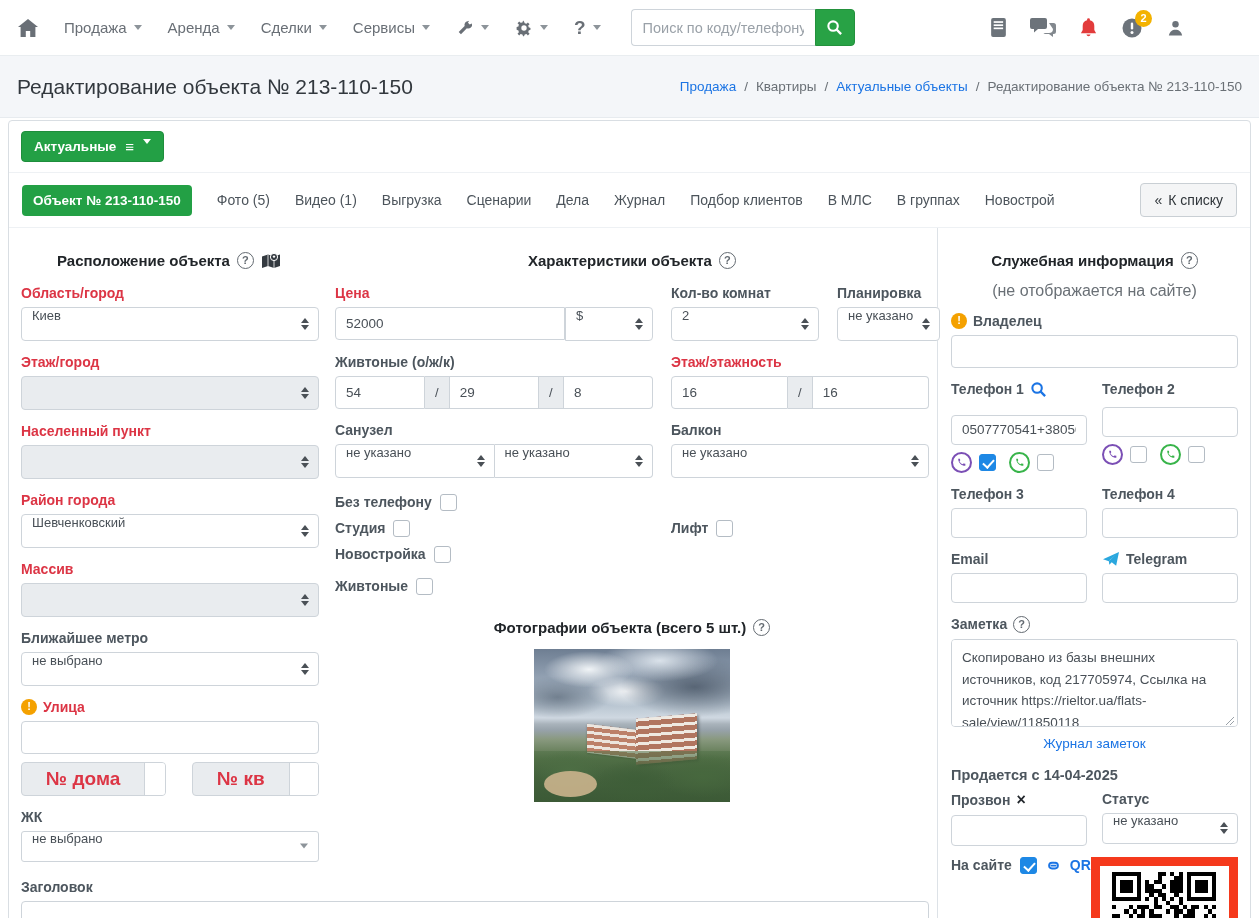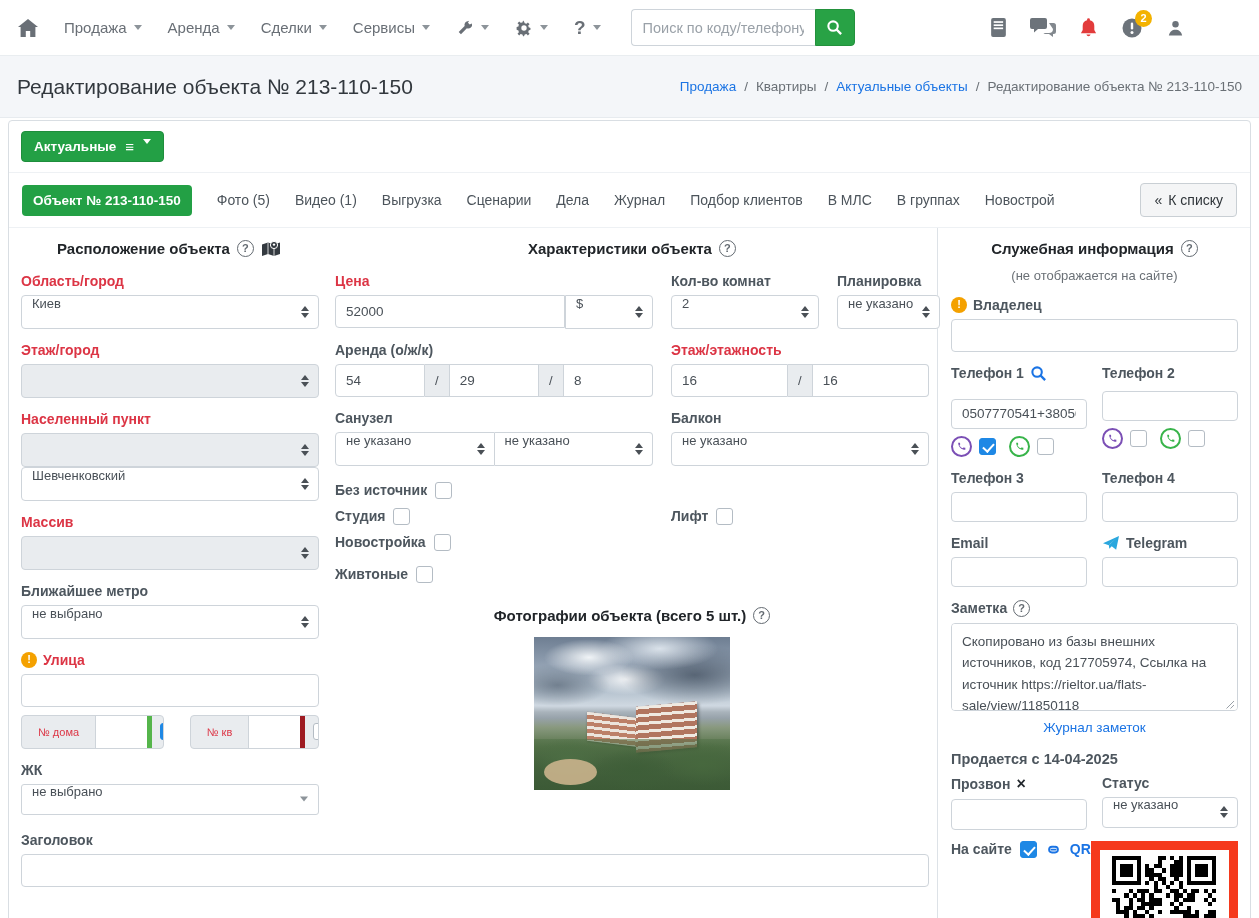--- a/index.html
+++ b/index.html
@@ -41,22 +41,22 @@
   .btn-light{margin-left:auto;display:inline-flex;align-items:center;gap:6px;background:#f4f5f6;
     border:1px solid #c9cfd4;border-radius:4px;padding:8px 13px;font-size:14px;color:#2f353a;cursor:pointer;white-space:nowrap}
   
   .content{display:flex;align-items:stretch}
   .mainarea{flex:1;min-width:0;padding:6px 8px 0 12px}
   .cols{display:flex;gap:16px}
   .col-left{width:298px;flex:none}
   .col-mid{flex:1;min-width:0}
   .col-right{width:313px;flex:none;border-left:1px solid #dde2e7;padding:6px 12px 0 13px}
   .sechead{display:flex;justify-content:center;align-items:center;gap:7px;font-weight:700;font-size:15px;
-    color:#212529;margin-top:4px;text-align:center;flex-wrap:wrap;line-height:1.45}
-  .sechead .dim{font-weight:400;color:#6a7076;font-size:13px}
+    color:#212529;margin-top:16px;text-align:center;flex-wrap:wrap;line-height:1.45}
+  .sechead .dim{font-weight:400;color:#6a7076;font-size:16px}
   .help{width:17px;height:17px;flex:none;border:1.5px solid #636a71;border-radius:50%;font-size:11px;font-weight:700;
     color:#636a71;display:inline-flex;align-items:center;justify-content:center;line-height:1}
   .lbl{display:flex;align-items:center;gap:6px;font-weight:700;font-size:14px;color:#4d565e;margin:13px 0 6px;white-space:nowrap}
   .lbl.red{color:#dc3545}
   .warn{width:16px;height:16px;flex:none;border-radius:50%;background:#f4a100;color:#fff;font-weight:800;
     font-size:11px;display:inline-flex;align-items:center;justify-content:center;line-height:1}
   .inp{width:100%;height:33px;border:1px solid #ced4da;border-radius:4px;background:#fff;
     padding:0 10px;font-size:13.5px;color:#495057;font-family:inherit;outline:none}
   .sel{position:relative;height:34px;border:1px solid #ced4da;border-radius:4px;background:#fff;display:flex;
     align-items:center;padding:0 26px 16px 10px;font-size:13px;color:#495057;cursor:pointer;overflow:hidden;white-space:nowrap}
@@ -80,21 +80,21 @@
     justify-content:center;width:25px;font-size:13px;color:#495057;flex:none}
   .igroup .inp+.inp,.igroup .seg+.inp{border-left:none;border-radius:0}
   .igroup .inp:last-child{border-radius:0 4px 4px 0}
   .igroup .cursel{border:1px solid #ced4da;border-left:1px solid #ced4da;border-radius:0 4px 4px 0;width:88px;flex:none}
   .selpair{display:flex}
   .selpair .sel{flex:1;border-radius:4px 0 0 4px}
   .selpair .sel+.sel{border-left:none;border-radius:0 4px 4px 0}
   
   .houserow{display:flex;gap:26px;margin-top:8px}
   .hg{display:flex;align-items:stretch;border:1px solid #ced4da;border-radius:4px;background:#e9ecef;overflow:hidden;height:34px}
-  .hg .hlab{display:flex;align-items:center;padding:0 16px;font-size:11px;font-weight:400;color:#dc3545;white-space:nowrap}
+  .hg .hlab{display:flex;align-items:center;padding:0 24px;font-size:19px;font-weight:700;color:#dc3545;white-space:nowrap}
   .hg input{width:52px;border:none;border-left:1px solid #ced4da;padding:0 6px;font-size:13.5px;color:#495057;outline:none;font-family:inherit}
   .hg .bar{width:5px;flex:none}
   .hg .cbcell{display:flex;align-items:center;padding:0 8px}
   
   .cb{width:17px;height:17px;flex:none;border:1px solid #b4bcc4;border-radius:3px;background:#fff;display:inline-block;position:relative;cursor:pointer}
   .cb.on{background:#1e88e5;border-color:#1e88e5}
   .cb.on::after{content:"";position:absolute;left:5px;top:2px;width:5px;height:9px;border:solid #fff;border-width:0 2px 2px 0;transform:rotate(42deg)}
   .ckrow{display:flex;align-items:center;gap:8px;font-weight:700;font-size:14px;color:#4d565e;margin-top:9px}
   
   .g3{display:grid;grid-template-columns:318px 148px 1fr;gap:18px}
@@ -299,20 +299,21 @@
             </div>
 
           <div class="lbl red">Населенный пункт</div>
           <div class="sel dis">
               <span class="spin">
                 <i class="u"></i>
                 <i class="d"></i>
               </span>
             </div>
 
+          <div class="lbl red">Район города</div>
           <div class="sel">
               <span>Шевченковский</span>
               <span class="spin">
                 <i class="u"></i>
                 <i class="d"></i>
               </span>
             </div>
 
           <div class="lbl red">Массив</div>
           <div class="sel dis">
@@ -400,21 +401,21 @@
                   <span class="spin">
                     <i class="u"></i>
                     <i class="d"></i>
                   </span>
                 </div>
             </div>
           </div>
 
           <div class="g2">
             <div>
-              <div class="lbl">Аренда (о/ж/к)</div>
+              <div class="lbl">Живтоные (о/ж/к)</div>
               <div class="igroup">
                 <input class="inp" value="54" style="">
                 <span class="seg">/</span>
                 <input class="inp" value="29" style="">
                 <span class="seg">/</span>
                 <input class="inp" value="8" style="">
               </div>
             </div>
             <div>
               <div class="lbl red">Этаж/этажность</div>
@@ -452,21 +453,21 @@
                   <span>не указано</span>
                   <span class="spin">
                     <i class="u"></i>
                     <i class="d"></i>
                   </span>
                 </div>
             </div>
           </div>
 
           <div class="ckrow" style="margin-top:16px">
-            <span>Без источник</span>
+            <span>Без телефону</span>
               <span class="cb"></span>
           </div>
           <div class="ckcols">
             <div class="ckrow">
               <span>Студия</span>
                 <span class="cb"></span>
             </div>
             <div class="ckrow">
               <span>Лифт</span>
                 <span class="cb"></span>

